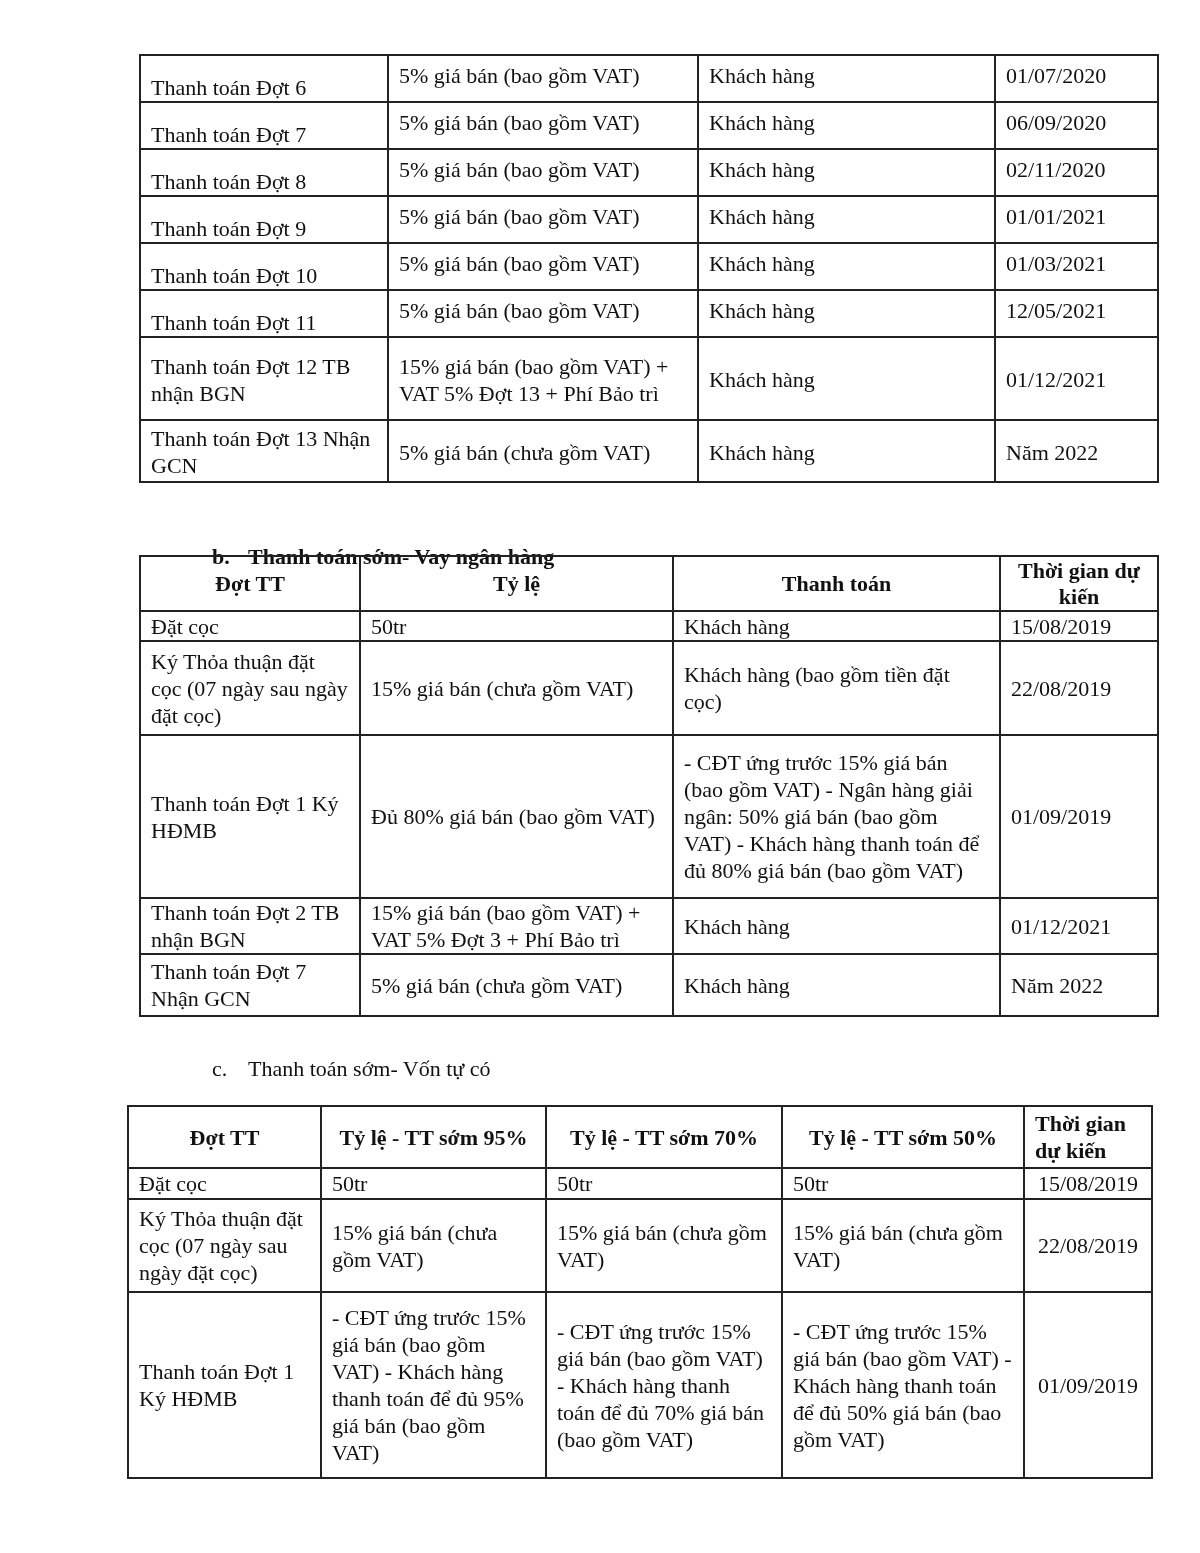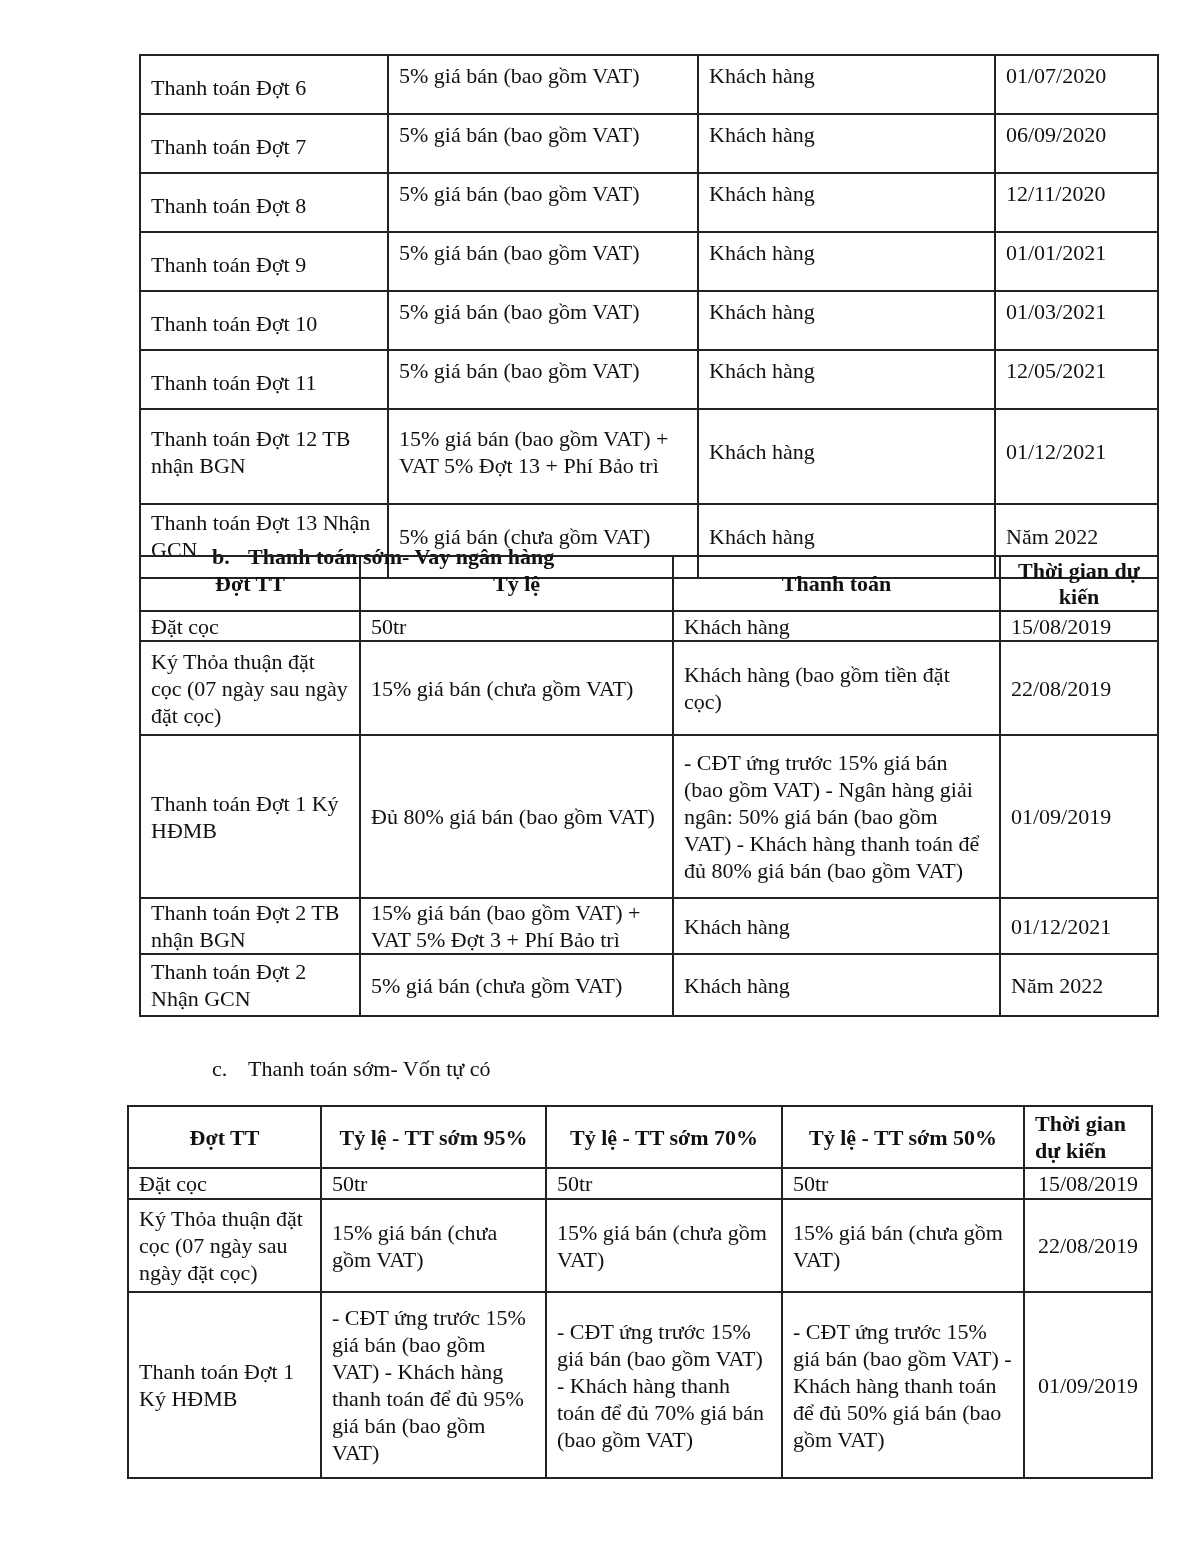--- a/index.html
+++ b/index.html
@@ -19,21 +19,21 @@
   td.right { text-align: left; }
   td.center { text-align: center; }
   .heading {
     position: absolute; font-size: 22px; line-height: 27px;
   }
   .heading .marker { display: inline-block; width: 36px; }
   .bold { font-weight: bold; }
 
   
   #tbl-a { left: 139px; top: 54px; width: 1018px; }
-  #tbl-a td { padding-top: 2px; padding-bottom: 12px; }
+  #tbl-a td { padding-top: 2px; padding-bottom: 0; }
   #tbl-a tr.r1 td { height: 39px; }
   #tbl-a tr.r2 td { height: 79px; }
   #tbl-a tr.r3 td { height: 58px; }
   #tbl-a td.c1 { vertical-align: bottom; }
   #tbl-a tr.r2 td.c1, #tbl-a tr.r3 td.c1 { vertical-align: middle; }
   #tbl-a tr.r1 td.c2, #tbl-a tr.r1 td.c3, #tbl-a tr.r1 td.c4 { vertical-align: top; padding-top: 6px; }
 
   
   #tbl-b { left: 139px; top: 555px; width: 1018px; }
   #tbl-b tr.head th { height: 53px; }
@@ -63,21 +63,21 @@
     <tr class="r1">
       <td class="c1">Thanh toán Đợt 7</td>
       <td class="c2">5% giá bán (bao gồm VAT)</td>
       <td class="c3">Khách hàng</td>
       <td class="c4 right">06/09/2020</td>
     </tr>
     <tr class="r1">
       <td class="c1">Thanh toán Đợt 8</td>
       <td class="c2">5% giá bán (bao gồm VAT)</td>
       <td class="c3">Khách hàng</td>
-      <td class="c4 right">12/11/2020</td>
+      <td class="c4 right">02/11/2020</td>
     </tr>
     <tr class="r1">
       <td class="c1">Thanh toán Đợt 9</td>
       <td class="c2">5% giá bán (bao gồm VAT)</td>
       <td class="c3">Khách hàng</td>
       <td class="c4 right">01/01/2021</td>
     </tr>
     <tr class="r1">
       <td class="c1">Thanh toán Đợt 10</td>
       <td class="c2">5% giá bán (bao gồm VAT)</td>
@@ -143,21 +143,21 @@
       <td>- CĐT ứng trước 15% giá bán (bao gồm VAT) - Ngân hàng giải ngân: 50% giá bán (bao gồm VAT) - Khách hàng thanh toán để đủ 80% giá bán (bao gồm VAT)</td>
       <td class="right">01/09/2019</td>
     </tr>
     <tr style="height:48px">
       <td>Thanh toán Đợt 2 TB nhận BGN</td>
       <td>15% giá bán (bao gồm VAT) + VAT 5% Đợt 3 + Phí Bảo trì</td>
       <td>Khách hàng</td>
       <td class="right">01/12/2021</td>
     </tr>
     <tr style="height:62px">
-      <td>Thanh toán Đợt 2 Nhận GCN</td>
+      <td>Thanh toán Đợt 7 Nhận GCN</td>
       <td>5% giá bán (chưa gồm VAT)</td>
       <td>Khách hàng</td>
       <td class="right">Năm 2022</td>
     </tr>
   </tbody>
 </table>
 
 <div class="heading" style="left:212px; top:1055px;">
   <span class="marker">c.</span><span>Thanh toán sớm- Vốn tự có</span>
 </div>

